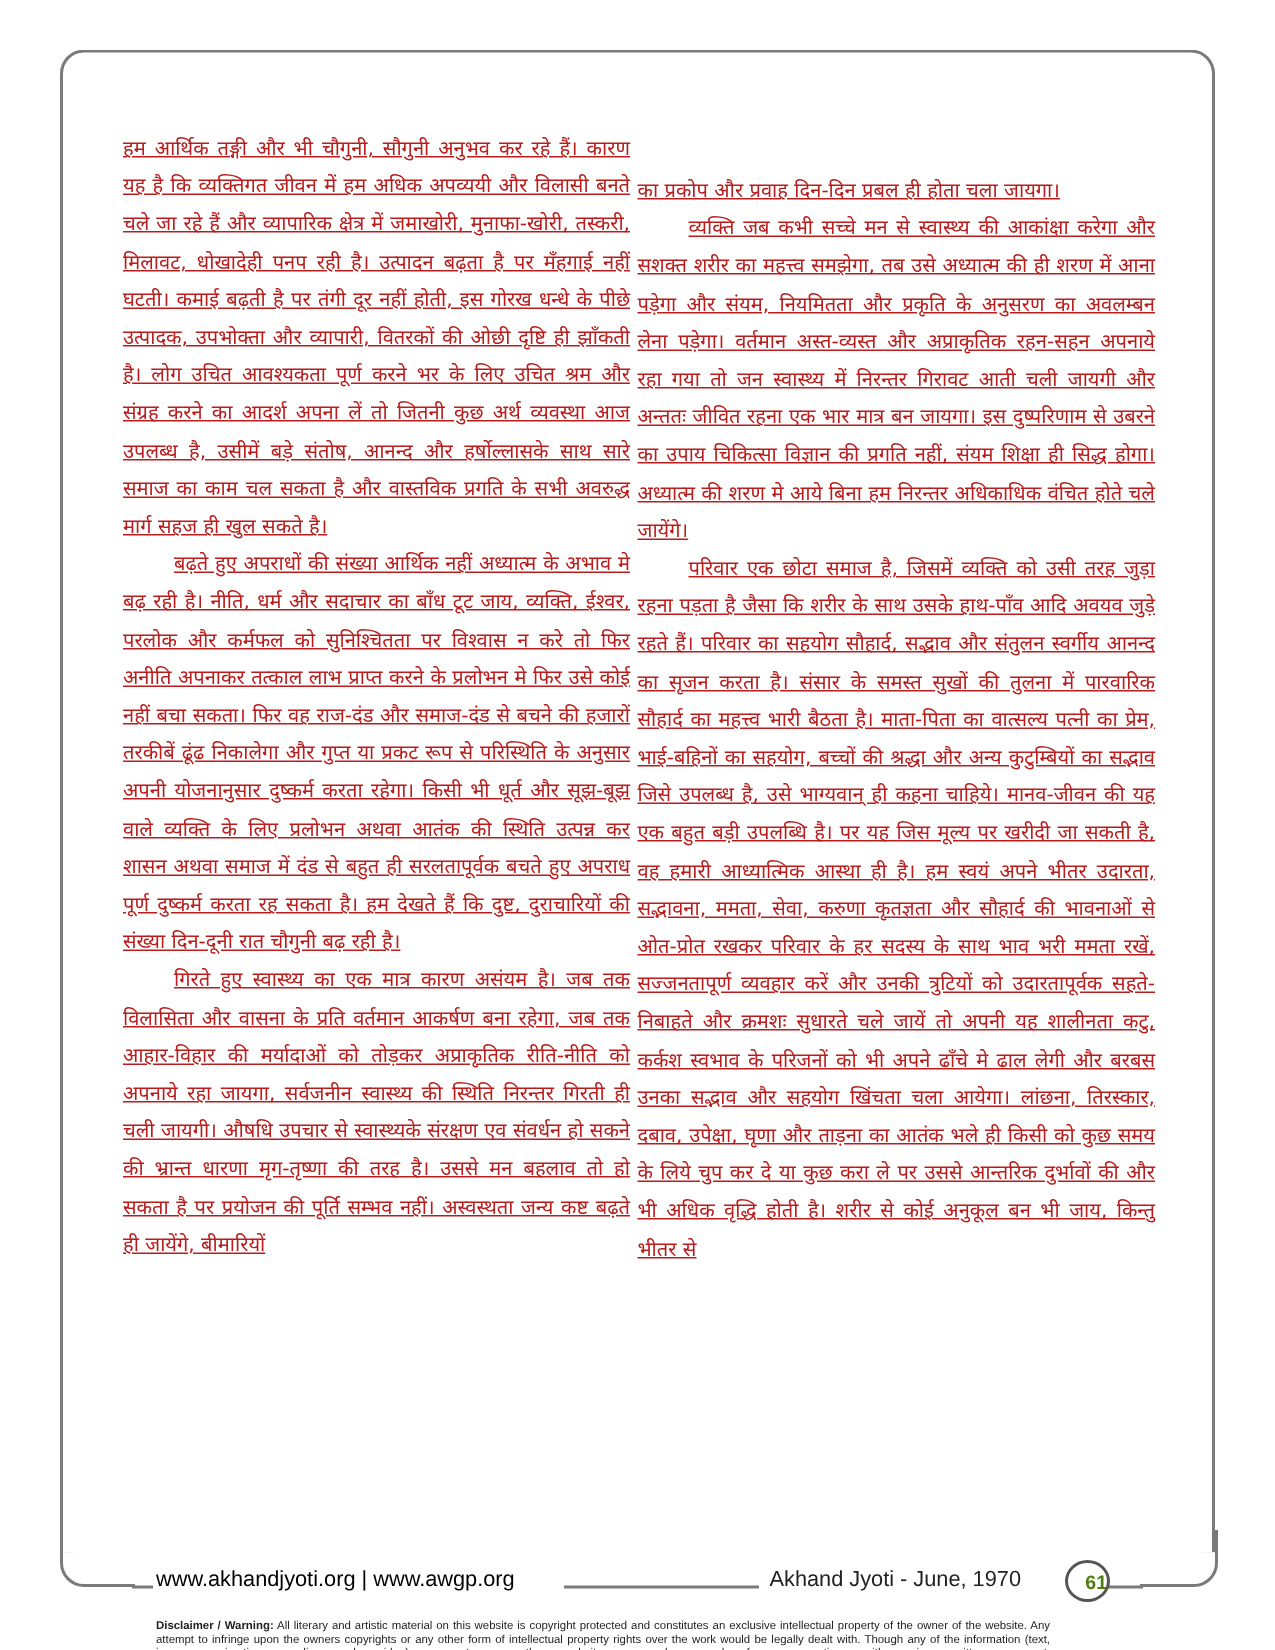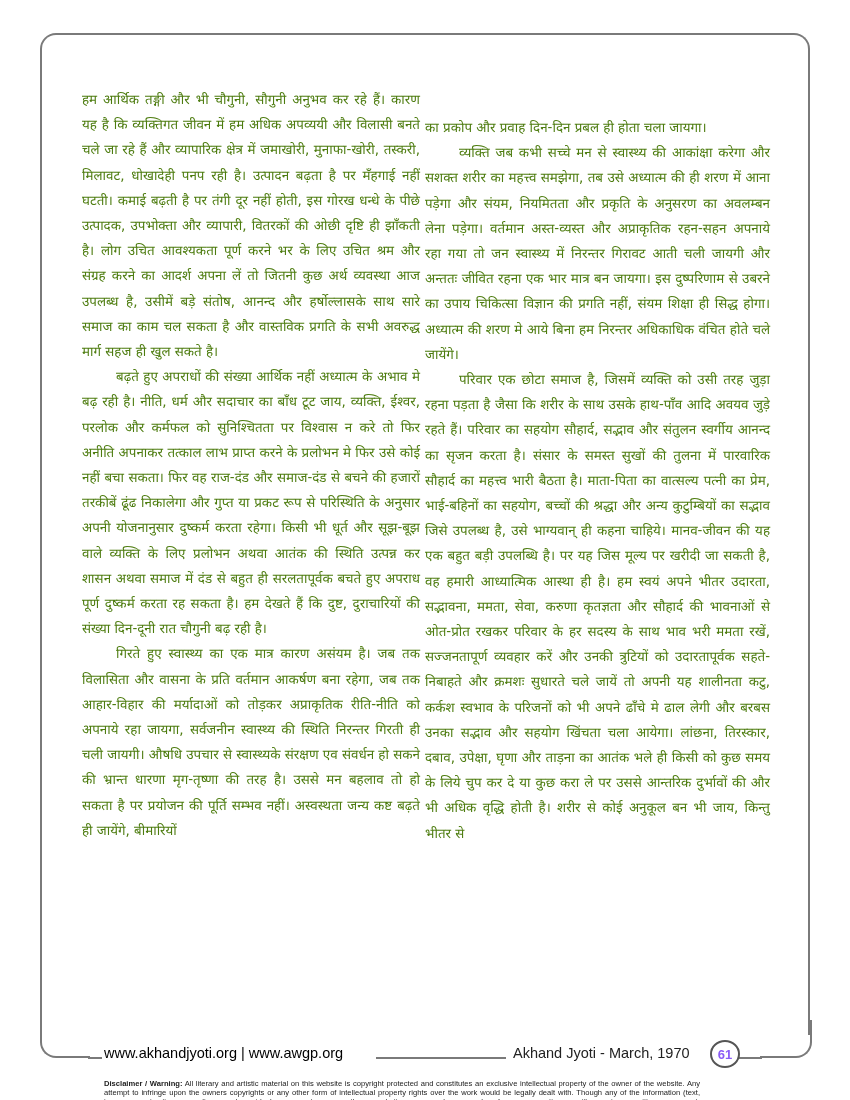--- a/index.html
+++ b/index.html
@@ -8,39 +8,39 @@
       position: absolute; left: 40px; top: 33px; width: 770px; height: 1002px;
       border: 2px solid #7a7a7a; border-bottom: none; border-radius: 16px 16px 0 0;
       box-sizing: border-box;
     }
     .frame-bl { position: absolute; left: 40px; top: 1020px; width: 50px; height: 38px; border-left: 2px solid #7a7a7a; border-bottom: 2px solid #7a7a7a; border-radius: 0 0 0 16px; box-sizing: border-box; }
     .frame-br { position: absolute; left: 760px; top: 1020px; width: 52px; height: 38px; border-right: 2px solid #7a7a7a; border-bottom: 2px solid #7a7a7a; border-radius: 0 0 16px 0; box-sizing: border-box; }
     .footer-line { position: absolute; top: 1057px; height: 0; border-top: 2px solid #7a7a7a; }
     .col {
       position: absolute; top: 87px; width: 338px;
       font-size: 13.4px; line-height: 25.2px; text-align: justify;
-      font-family: "DejaVu Sans", sans-serif; color: #4d7c0f;
+      font-family: "DejaVu Sans", sans-serif; color: #b91c1c; text-decoration: underline;
     }
     .col.left { left: 82px; }
     .col.right { left: 425px; width: 345px; margin-top: 28px; }
     .col p { margin: 0; text-indent: 0; }
     .col p.indent { text-indent: 34px; }
     .site {
       position: absolute; left: 104px; top: 1045px;
       font-family: "Liberation Sans", sans-serif; font-size: 14.5px; color: #000000;
     }
     .mag {
       position: absolute; left: 513px; top: 1045px;
       font-family: "Liberation Sans", sans-serif; font-size: 14.5px; color: #222;
     }
     .pagenum {
       position: absolute; left: 710px; top: 1040px; width: 26px; height: 24px;
       border: 2px solid #555; border-radius: 50%; background: #fff;
       font-family: "Liberation Sans", sans-serif; font-weight: bold; font-size: 13px;
-      display: flex; align-items: center; justify-content: center; color: #8b5cf6;
+      display: flex; align-items: center; justify-content: flex-end; color: #4d7c0f;
     }
     .disclaimer {
       position: absolute; left: 104px; top: 1063px; width: 596px;
       font-family: "Liberation Sans", sans-serif; font-size: 7.6px; line-height: 9px;
       color: #222; text-align: justify; text-align-last: justify; margin-top: 16px;
     }
     .disclaimer b { font-weight: bold; }
   </style>
 </head>
 <body>
@@ -58,20 +58,20 @@
   <p class="indent">गिरते हुए स्वास्थ्य का एक मात्र कारण असंयम है। जब तक विलासिता और वासना के प्रति वर्तमान आकर्षण बना रहेगा, जब तक आहार-विहार की मर्यादाओं को तोड़कर अप्राकृतिक रीति-नीति को अपनाये रहा जायगा, सर्वजनीन स्वास्थ्य की स्थिति निरन्तर गिरती ही चली जायगी। औषधि उपचार से स्वास्थ्यके संरक्षण एव संवर्धन हो सकने की भ्रान्त धारणा मृग-तृष्णा की तरह है। उससे मन बहलाव तो हो सकता है पर प्रयोजन की पूर्ति सम्भव नहीं। अस्वस्थता जन्य कष्ट बढ़ते ही जायेंगे, बीमारियों</p>
 </div>
 
 <div class="col right">
   <p>का प्रकोप और प्रवाह दिन-दिन प्रबल ही होता चला जायगा।</p>
   <p class="indent">व्यक्ति जब कभी सच्चे मन से स्वास्थ्य की आकांक्षा करेगा और सशक्त शरीर का महत्त्व समझेगा, तब उसे अध्यात्म की ही शरण में आना पड़ेगा और संयम, नियमितता और प्रकृति के अनुसरण का अवलम्बन लेना पड़ेगा। वर्तमान अस्त-व्यस्त और अप्राकृतिक रहन-सहन अपनाये रहा गया तो जन स्वास्थ्य में निरन्तर गिरावट आती चली जायगी और अन्ततः जीवित रहना एक भार मात्र बन जायगा। इस दुष्परिणाम से उबरने का उपाय चिकित्सा विज्ञान की प्रगति नहीं, संयम शिक्षा ही सिद्ध होगा। अध्यात्म की शरण मे आये बिना हम निरन्तर अधिकाधिक वंचित होते चले जायेंगे।</p>
   <p class="indent">परिवार एक छोटा समाज है, जिसमें व्यक्ति को उसी तरह जुड़ा रहना पड़ता है जैसा कि शरीर के साथ उसके हाथ-पाँव आदि अवयव जुड़े रहते हैं। परिवार का सहयोग सौहार्द, सद्भाव और संतुलन स्वर्गीय आनन्द का सृजन करता है। संसार के समस्त सुखों की तुलना में पारवारिक सौहार्द का महत्त्व भारी बैठता है। माता-पिता का वात्सल्य पत्नी का प्रेम, भाई-बहिनों का सहयोग, बच्चों की श्रद्धा और अन्य कुटुम्बियों का सद्भाव जिसे उपलब्ध है, उसे भाग्यवान् ही कहना चाहिये। मानव-जीवन की यह एक बहुत बड़ी उपलब्धि है। पर यह जिस मूल्य पर खरीदी जा सकती है, वह हमारी आध्यात्मिक आस्था ही है। हम स्वयं अपने भीतर उदारता, सद्भावना, ममता, सेवा, करुणा कृतज्ञता और सौहार्द की भावनाओं से ओत-प्रोत रखकर परिवार के हर सदस्य के साथ भाव भरी ममता रखें, सज्जनतापूर्ण व्यवहार करें और उनकी त्रुटियों को उदारतापूर्वक सहते-निबाहते और क्रमशः सुधारते चले जायें तो अपनी यह शालीनता कटु, कर्कश स्वभाव के परिजनों को भी अपने ढाँचे मे ढाल लेगी और बरबस उनका सद्भाव और सहयोग खिंचता चला आयेगा। लांछना, तिरस्कार, दबाव, उपेक्षा, घृणा और ताड़ना का आतंक भले ही किसी को कुछ समय के लिये चुप कर दे या कुछ करा ले पर उससे आन्तरिक दुर्भावों की और भी अधिक वृद्धि होती है। शरीर से कोई अनुकूल बन भी जाय, किन्तु भीतर से</p>
 </div>
 
 <div class="site">www.akhandjyoti.org | www.awgp.org</div>
-<div class="mag">Akhand Jyoti - March, 1970</div>
+<div class="mag">Akhand Jyoti - June, 1970</div>
 <div class="pagenum">
   <span>61</span>
 </div>
 <div class="disclaimer">
   <b>Disclaimer / Warning:</b>
   <span>All literary and artistic material on this website is copyright protected and constitutes an exclusive intellectual property of the owner of the website. Any attempt to infringe upon the owners copyrights or any other form of intellectual property rights over the work would be legally dealt with. Though any of the information (text, image, animation, audio and video) present on the website can be used for propagation with prior written consent.</span>
 </div>
 
 </body></html>

